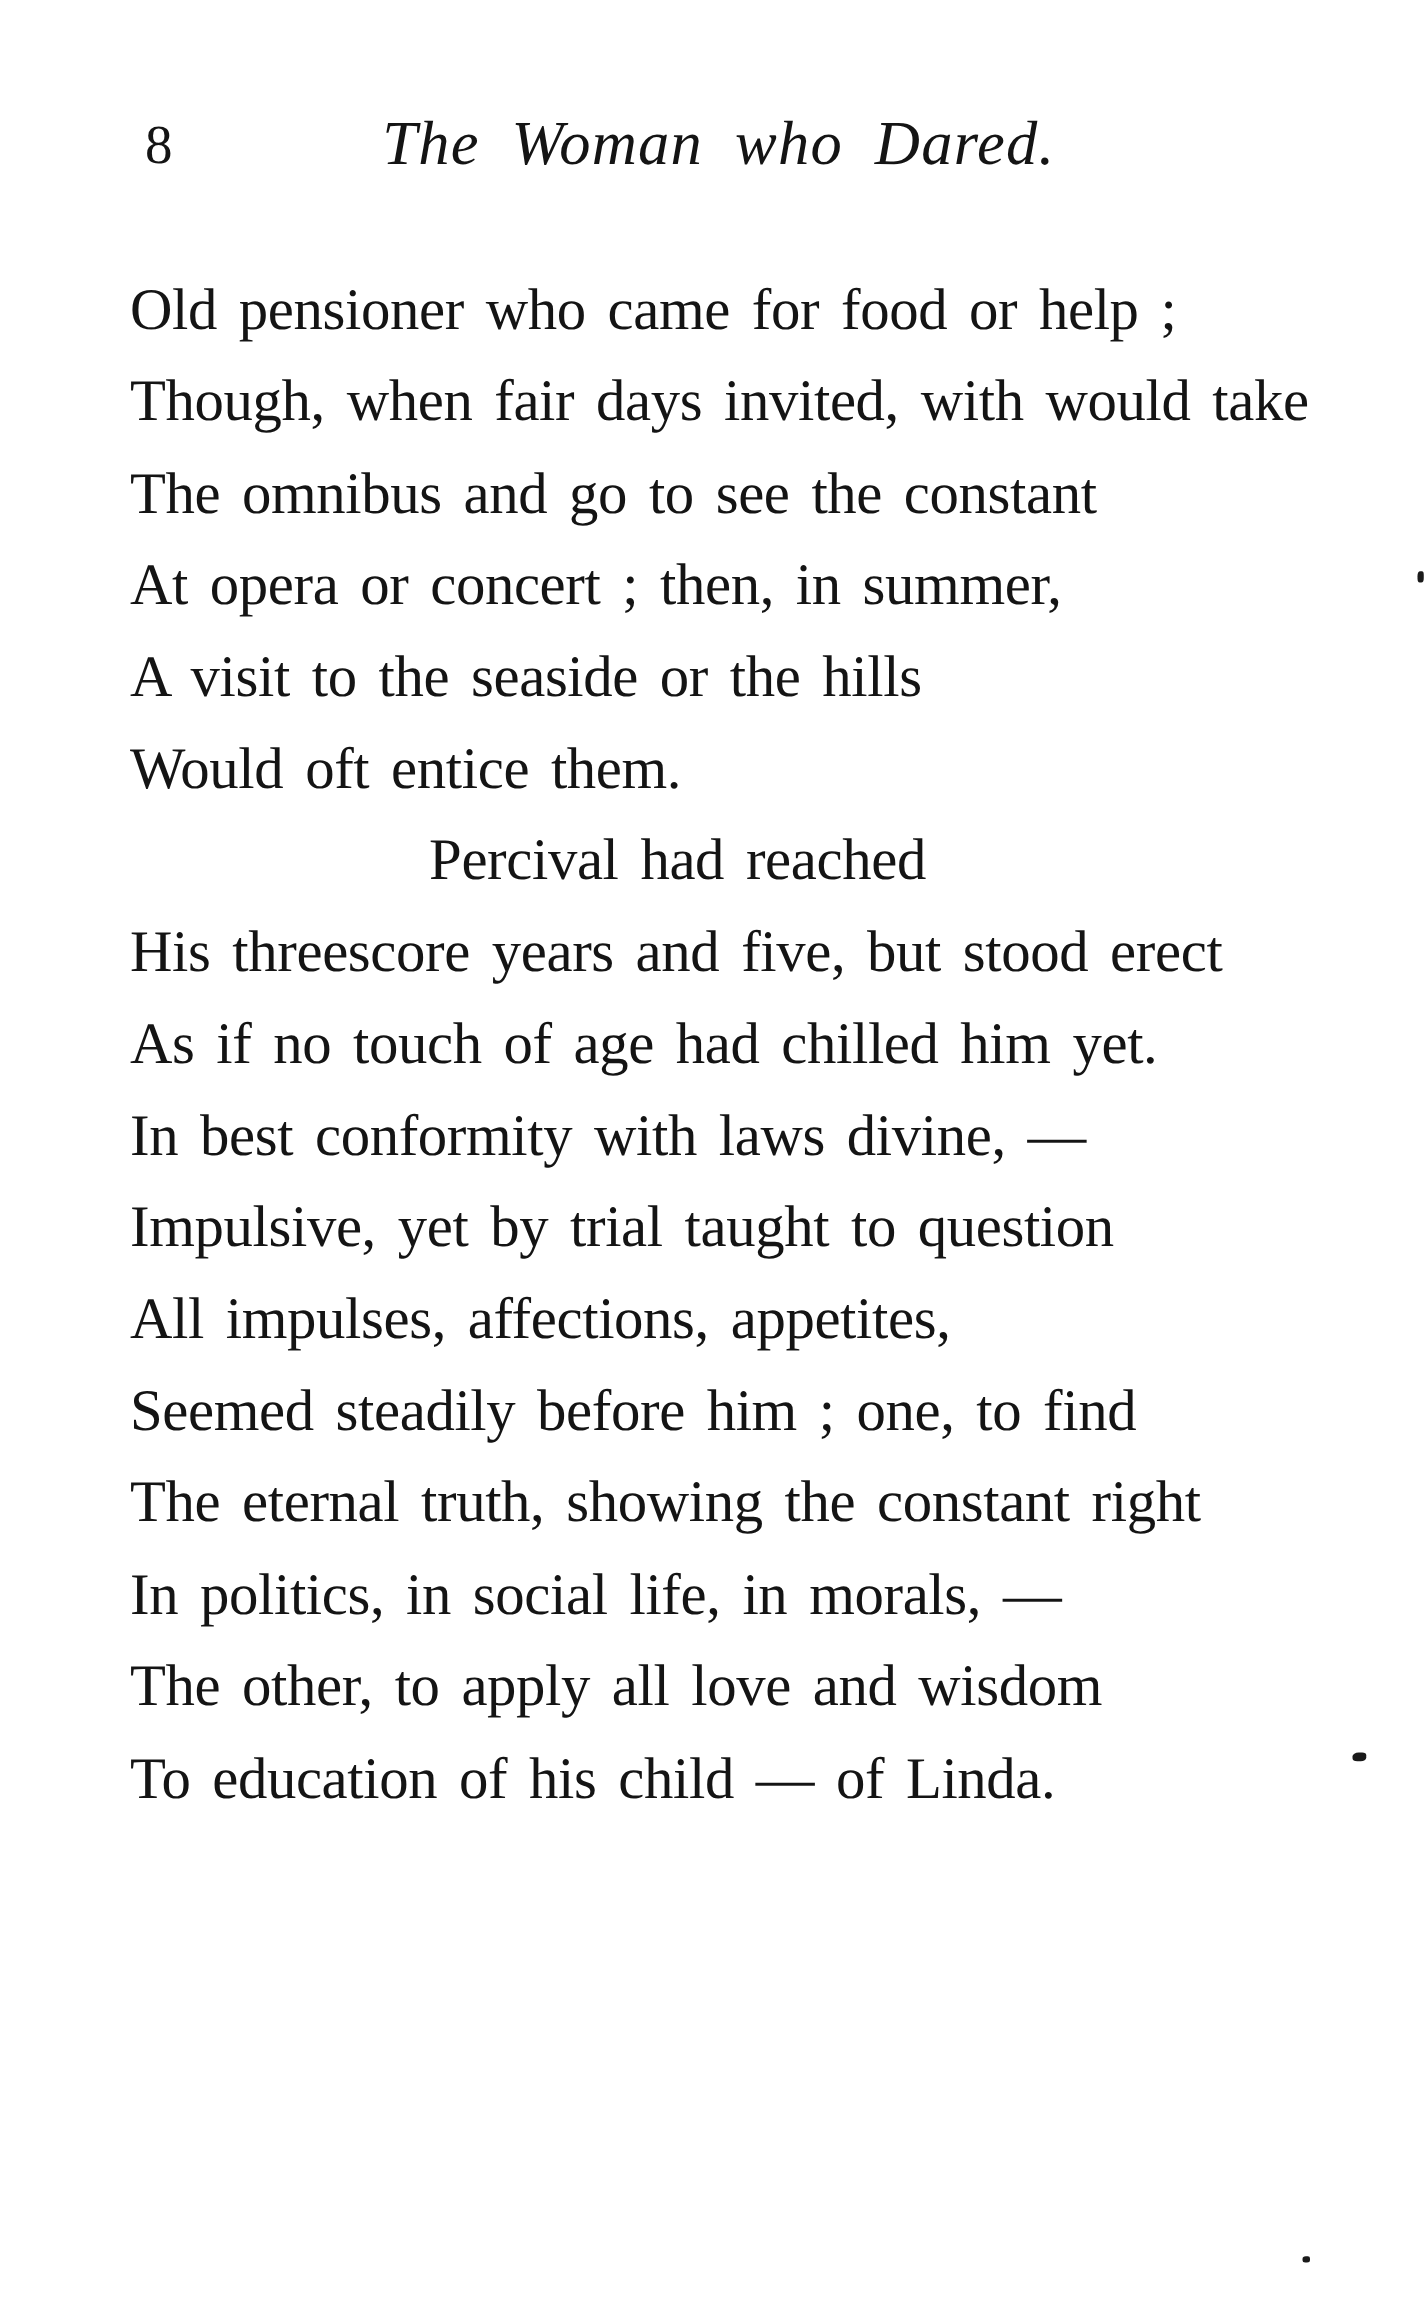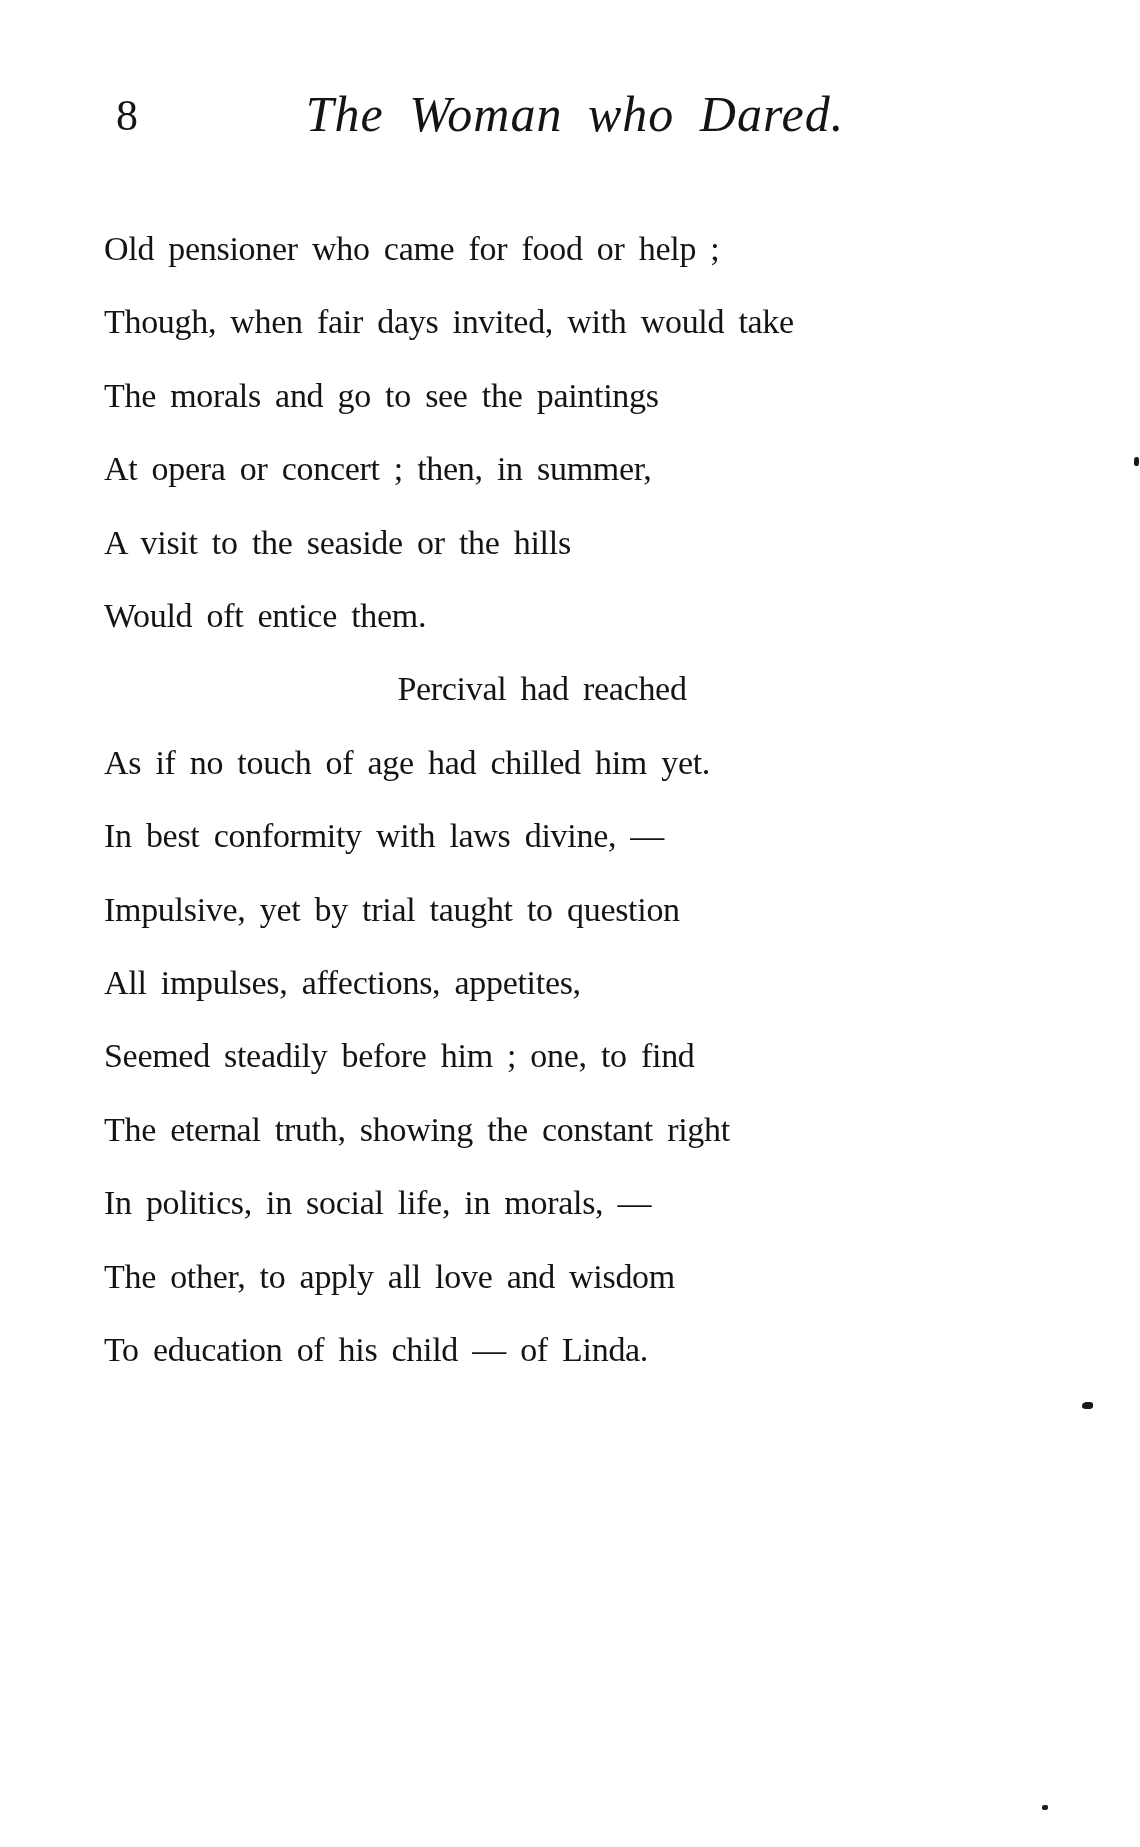--- a/index.html
+++ b/index.html
@@ -39,21 +39,21 @@
   }
   
   .poem {
     position: absolute;
     left: 104px;
     top: 212px;
     width: 914px;
   }
   .line {
     line-height: 73.4px;
-    font-size: 34px;
+    font-size: 47px;
     letter-spacing: -0.3px;
     word-spacing: 6px;
     white-space: nowrap;
   }
   .line.hemistich {
     text-align: center;
     padding-right: 38px;
   }
   
   .artifact {
@@ -67,25 +67,26 @@
 
 <div class="page">
 
   <span class="pagenum">8</span>
 
   <span class="running-title">The Woman who Dared.</span>
 
   <div class="poem" id="poem">
       <div class="line">Old pensioner who came for food or help ;</div>
       <div class="line">Though, when fair days invited, with would take</div>
-      <div class="line">The morals and go to see the paintings</div>
+      <div class="line">The omnibus and go to see the constant</div>
       <div class="line">At opera or concert ; then, in summer,</div>
       <div class="line">A visit to the seaside or the hills</div>
       <div class="line">Would oft entice them.</div>
       <div class="line hemistich">Percival had reached</div>
+      <div class="line">His threescore years and five, but stood erect</div>
       <div class="line">As if no touch of age had chilled him yet.</div>
       <div class="line">In best conformity with laws divine, —</div>
       <div class="line">Impulsive, yet by trial taught to question</div>
       <div class="line">All impulses, affections, appetites,</div>
       <div class="line">Seemed steadily before him ; one, to find</div>
       <div class="line">The eternal truth, showing the constant right</div>
       <div class="line">In politics, in social life, in morals, —</div>
       <div class="line">The other, to apply all love and wisdom</div>
       <div class="line">To education of his child — of Linda.</div>
     </div>

